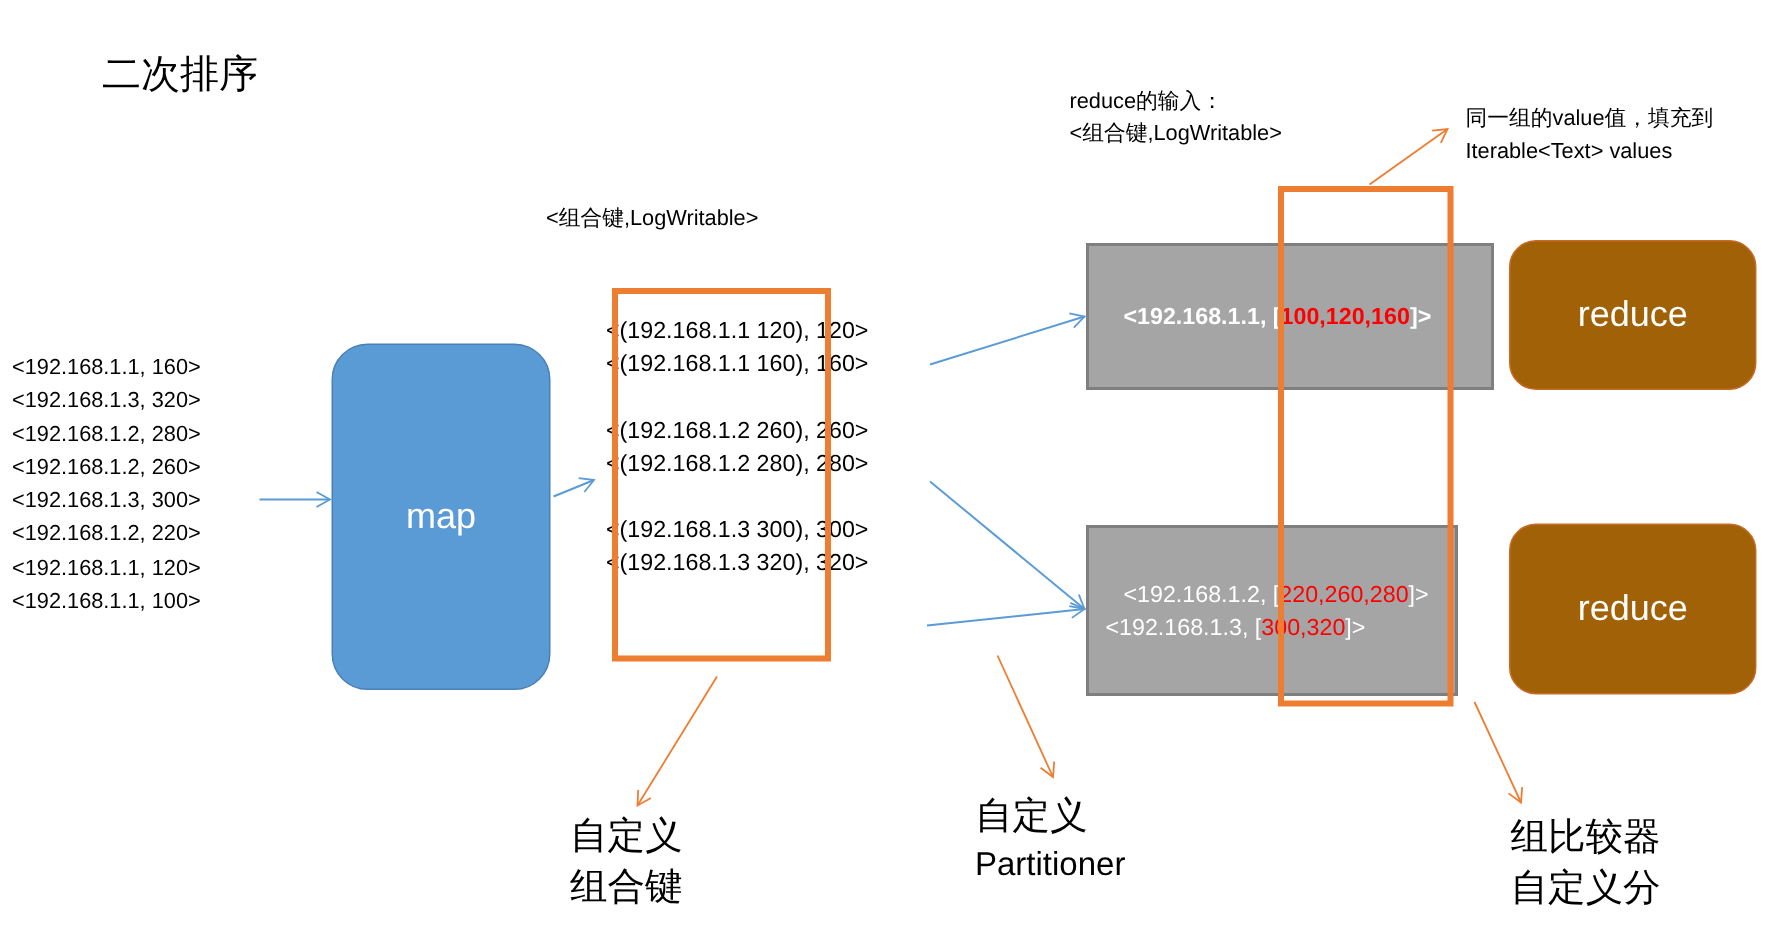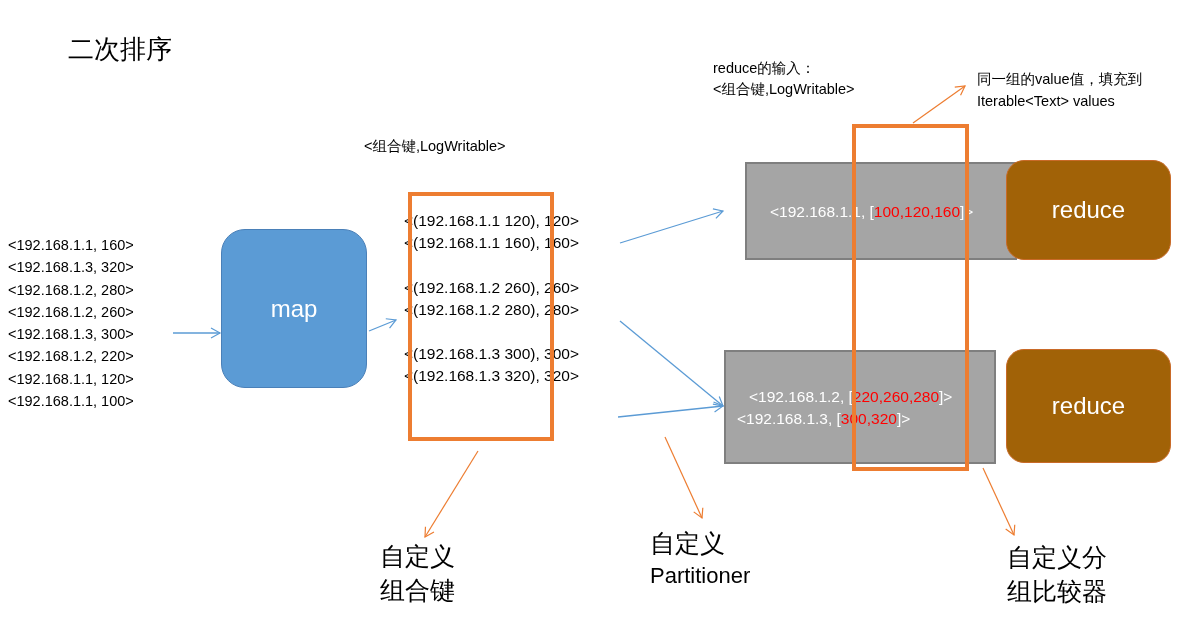--- a/index.html
+++ b/index.html
@@ -1,21 +1,21 @@
 <!DOCTYPE html>
 <html><head>
   <meta charset="utf-8">
   <style>
     html, body { margin: 0; padding: 0; background: #ffffff; }
     body { width: 1191px; height: 617px; position: relative; overflow: hidden;
            font-family: "Liberation Sans", "DejaVu Sans", sans-serif; color: #000; }
     .abs { position: absolute; }
     #title { left: 68px; top: 32px; font-size: 26px; font-family: Liberation Sans, sans-serif; white-space: nowrap; }
     .input-list { left: 8px; top: 234px; font-size: 14.5px; line-height: 22.3px; white-space: nowrap; }
-    .map-box { left: 221px; top: 229px; width: 146px; height: 159px; background: #5b9bd5;
+    .map-box { left: 221px; top: 229px; width: 146px; height: 231px; background: #5b9bd5;
                border: 1px solid #4a80b8; border-radius: 24px; box-sizing: border-box;
                color: #fff; font-size: 24px; display: flex; align-items: center; justify-content: center; }
     .caption { font-size: 14.5px; line-height: 21px; white-space: nowrap; }
     .map-out-list { left: 404px; top: 210px; font-size: 15.5px; white-space: nowrap; }
     .map-out-list .row { height: 22.3px; line-height: 22.3px; }
     .map-out-list .gap { height: 22px; }
     .orange-rect { border: 4px solid #ed7d31; box-sizing: border-box; background: transparent; }
     .grey-box { background: #a5a5a5; border: 2px solid #7f7f7f; box-sizing: border-box; }
     .grey-text { color: #fff; font-size: 15.5px; white-space: nowrap; line-height: 22px; }
     .red { color: #ff0000; }
@@ -66,25 +66,25 @@
 <div class="abs caption" style="left:713px; top:58px;">
   <div>reduce的输入：</div>
   <div>&lt;组合键,LogWritable&gt;</div>
 </div>
 
 <div class="abs caption" style="left:977px; top:68px; line-height:22px;">
   <div>同一组的value值，填充到</div>
   <div>Iterable&lt;Text&gt; values</div>
 </div>
 
-<div class="abs grey-box" style="left:745px; top:162px; width:272px; height:98px;">
+<div class="abs grey-box" style="left:724px; top:162px; width:272px; height:98px;font-weight:bold;">
   <div class="grey-text" style="position:absolute; left:23px; top:37px;"><span>&lt;192.168.1.1, </span><span>[</span><span class="red">100,120,160</span><span>]&gt;</span></div>
 </div>
 
-<div class="abs grey-box" style="left:724px; top:350px; width:272px; height:114px;">
+<div class="abs grey-box" style="left:724px; top:350px; width:248px; height:114px;">
   <div class="grey-text" style="position:absolute; left:23px; top:34px;"><span>&lt;192.168.1.2, </span><span>[</span><span class="red">220,260,280</span><span>]&gt;</span></div>
   <div class="grey-text" style="position:absolute; left:11px; top:56px;text-align:right;"><span>&lt;192.168.1.3, </span><span>[</span><span class="red">300,320</span><span>]&gt;</span></div>
 </div>
 
 <div class="abs orange-rect" style="left:852px; top:124px; width:117px; height:347px;"></div>
 
 <div class="abs reduce-box" style="left:1006px; top:160px;">
   <span>reduce</span>
 </div>
 <div class="abs reduce-box" style="left:1006px; top:349px; height:114px;">
@@ -93,22 +93,22 @@
 
 <div class="abs big-label" style="left:380px; top:540px;">
   <div>自定义</div>
   <div>组合键</div>
 </div>
 <div class="abs" style="left:650px; top:527px;">
   <div class="big-label">自定义</div>
   <div class="big-label-en">Partitioner</div>
 </div>
 <div class="abs big-label" style="left:1007px; top:541px;">
+  <div>组比较器</div>
   <div>自定义分</div>
-  <div>组比较器</div>
 </div>
 
 <svg class="overlay" width="1191" height="617" viewBox="0 0 1191 617">
   <defs>
     <marker id="arrBlue" markerWidth="12" markerHeight="12" refX="10" refY="6" orient="auto" markerUnits="userSpaceOnUse">
       <path d="M1,1 L10,6 L1,11" fill="none" stroke="#5b9bd5" stroke-width="1.2"></path>
     </marker>
     <marker id="arrOrange" markerWidth="12" markerHeight="12" refX="10" refY="6" orient="auto" markerUnits="userSpaceOnUse">
       <path d="M1,1 L10,6 L1,11" fill="none" stroke="#ed7d31" stroke-width="1.2"></path>
     </marker>

